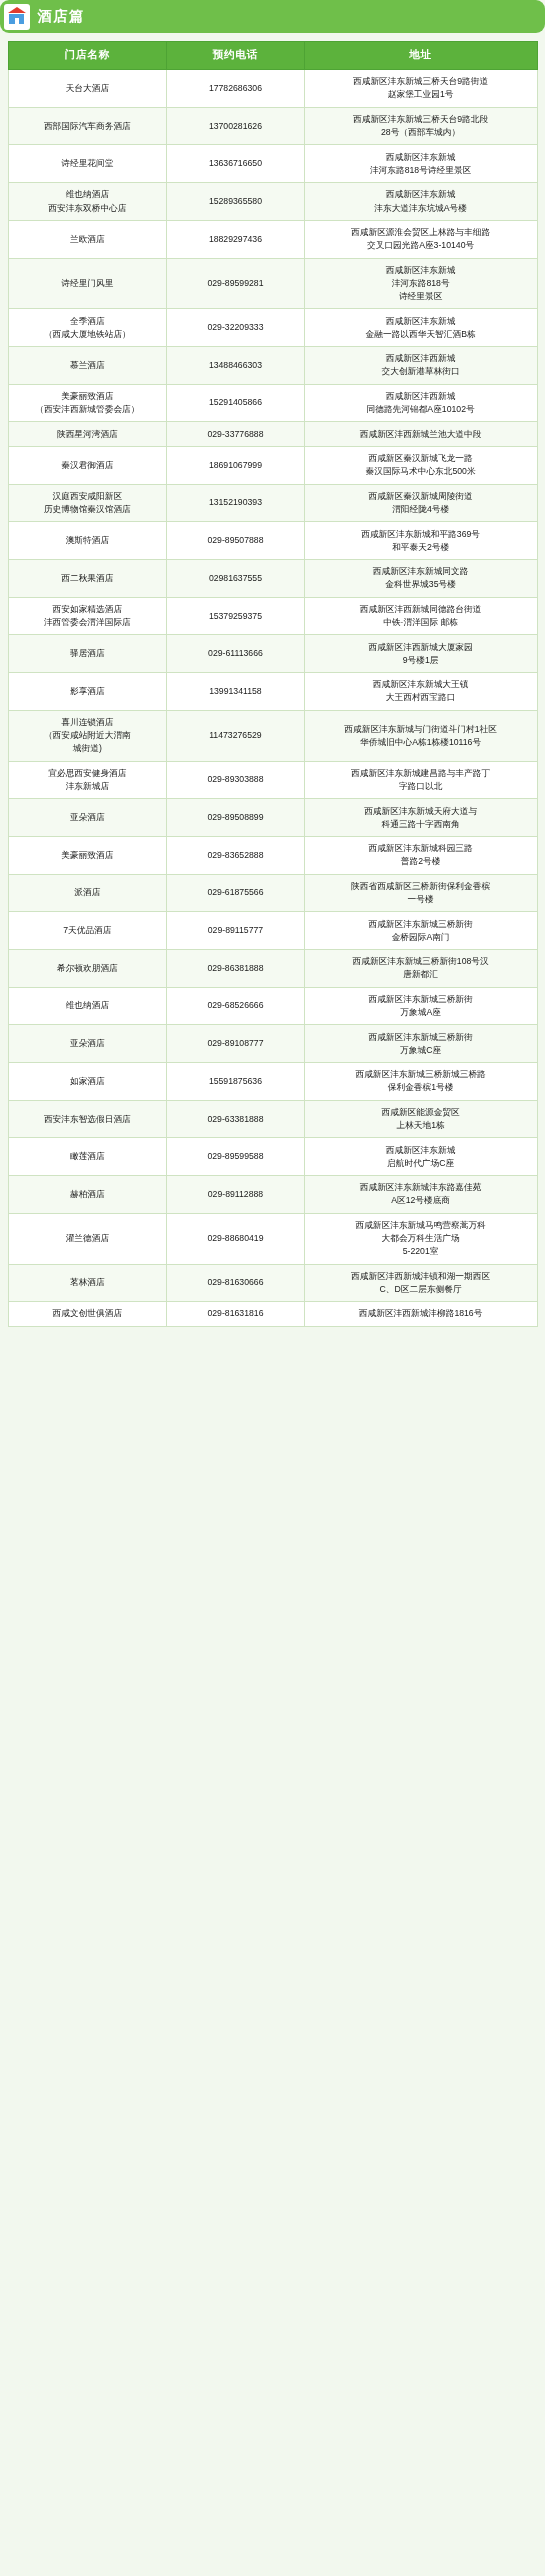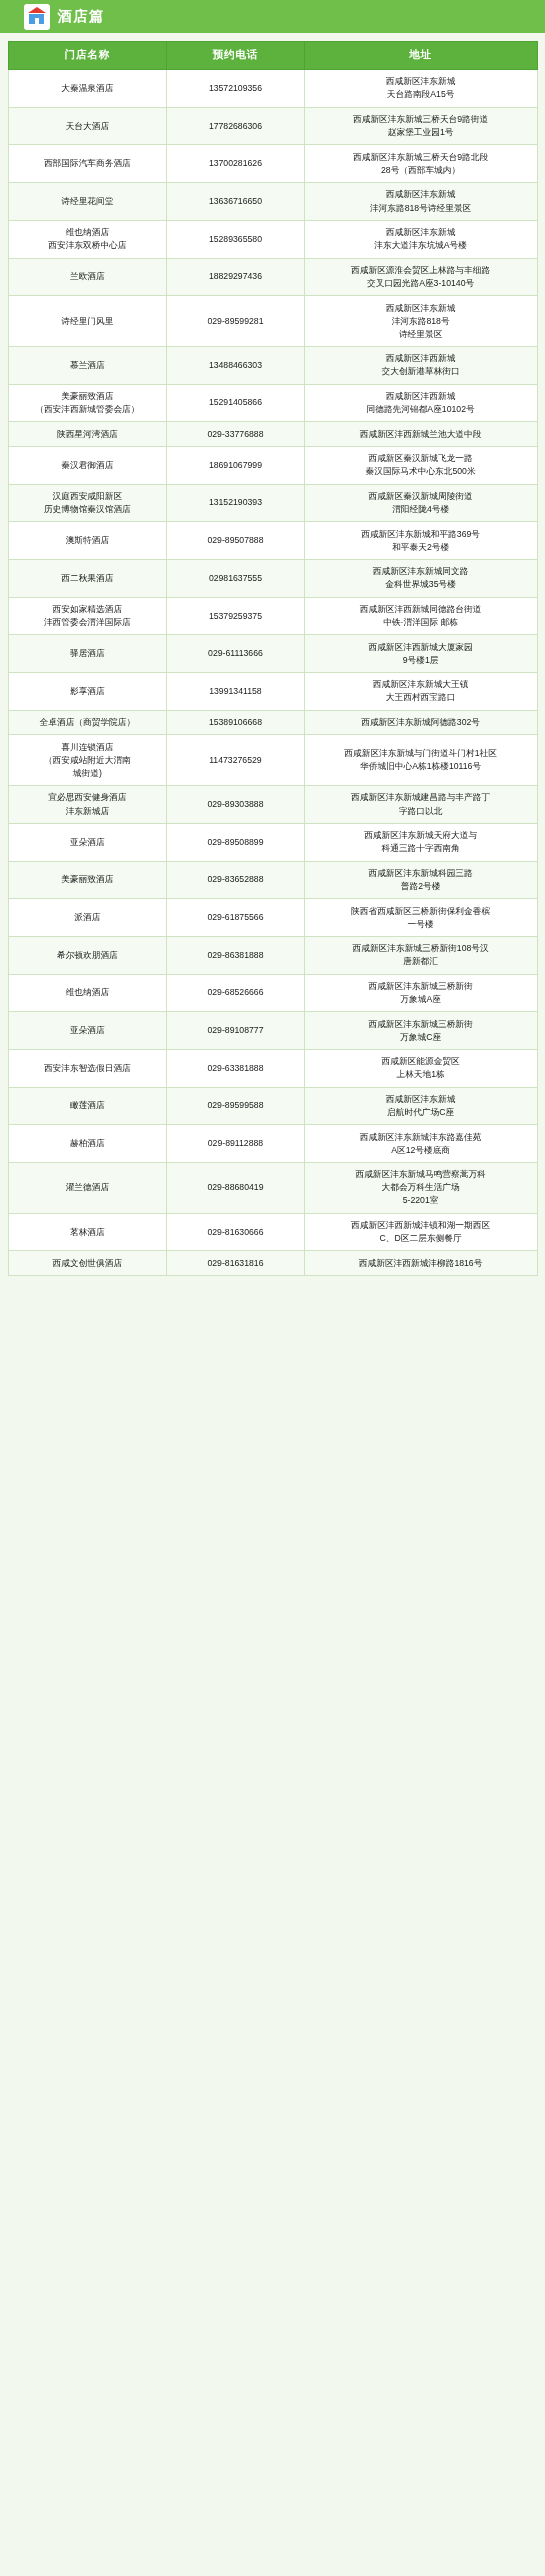--- a/index.html
+++ b/index.html
@@ -14,22 +14,23 @@
     min-height: 2576px;
     background: #f2f8ee;
     position: relative;
     padding: 0 0 10.6px 0;
   }
   .header {
     height: 33px;
     background: #6fbf4a;
     display: flex;
     align-items: center;
-    padding-left: 24px;
+    padding-left: 4px;
     position: relative;
+    border-radius: 9px;
   }
   .header .logo {
     width: 26px;
     height: 26px;
     background: #ffffff;
     border-radius: 3px;
     margin-right: 7.5px;
     position: relative;
     overflow: hidden;
     flex: none;
@@ -120,30 +121,20 @@
       <thead>
         <tr>
           <th>门店名称</th>
           <th>预约电话</th>
           <th>地址</th>
         </tr>
       </thead>
       <tbody id="tbody">
           <tr>
             <td>
-              <span class="cell-line">大秦温泉酒店</span>
-            </td>
-            <td>13572109356</td>
-            <td>
-              <span class="cell-line">西咸新区沣东新城</span>
-              <span class="cell-line">天台路南段A15号</span>
-            </td>
-          </tr>
-          <tr>
-            <td>
               <span class="cell-line">天台大酒店</span>
             </td>
             <td>17782686306</td>
             <td>
               <span class="cell-line">西咸新区沣东新城三桥天台9路街道</span>
               <span class="cell-line">赵家堡工业园1号</span>
             </td>
           </tr>
           <tr>
             <td>
@@ -192,20 +183,31 @@
             </td>
             <td>029-89599281</td>
             <td>
               <span class="cell-line">西咸新区沣东新城</span>
               <span class="cell-line">沣河东路818号</span>
               <span class="cell-line">诗经里景区</span>
             </td>
           </tr>
           <tr>
             <td>
+              <span class="cell-line">全季酒店</span>
+              <span class="cell-line">（西咸大厦地铁站店）</span>
+            </td>
+            <td>029-32209333</td>
+            <td>
+              <span class="cell-line">西咸新区沣东新城</span>
+              <span class="cell-line">金融一路以西华天智汇酒B栋</span>
+            </td>
+          </tr>
+          <tr>
+            <td>
               <span class="cell-line">慕兰酒店</span>
             </td>
             <td>13488466303</td>
             <td>
               <span class="cell-line">西咸新区沣西新城</span>
               <span class="cell-line">交大创新港草林街口</span>
             </td>
           </tr>
           <tr>
             <td>
@@ -290,29 +292,20 @@
             </td>
           </tr>
           <tr>
             <td>
               <span class="cell-line">影享酒店</span>
             </td>
             <td>13991341158</td>
             <td>
               <span class="cell-line">西咸新区沣东新城大王镇</span>
               <span class="cell-line">大王西村西宝路口</span>
-            </td>
-          </tr>
-          <tr>
-            <td>
-              <span class="cell-line">全卓酒店（商贸学院店）</span>
-            </td>
-            <td>15389106668</td>
-            <td>
-              <span class="cell-line">西咸新区沣东新城阿德路302号</span>
             </td>
           </tr>
           <tr>
             <td>
               <span class="cell-line">喜川连锁酒店</span>
               <span class="cell-line">（西安咸站附近大渭南</span>
               <span class="cell-line">城街道)</span>
             </td>
             <td>11473276529</td>
             <td>
@@ -356,20 +349,30 @@
               <span class="cell-line">派酒店</span>
             </td>
             <td>029-61875566</td>
             <td>
               <span class="cell-line">陕西省西咸新区三桥新街保利金香槟</span>
               <span class="cell-line">一号楼</span>
             </td>
           </tr>
           <tr>
             <td>
+              <span class="cell-line">7天优品酒店</span>
+            </td>
+            <td>029-89115777</td>
+            <td>
+              <span class="cell-line">西咸新区沣东新城三桥新街</span>
+              <span class="cell-line">金桥园际A南门</span>
+            </td>
+          </tr>
+          <tr>
+            <td>
               <span class="cell-line">希尔顿欢朋酒店</span>
             </td>
             <td>029-86381888</td>
             <td>
               <span class="cell-line">西咸新区沣东新城三桥新街108号汉</span>
               <span class="cell-line">唐新都汇</span>
             </td>
           </tr>
           <tr>
             <td>
@@ -382,20 +385,30 @@
             </td>
           </tr>
           <tr>
             <td>
               <span class="cell-line">亚朵酒店</span>
             </td>
             <td>029-89108777</td>
             <td>
               <span class="cell-line">西咸新区沣东新城三桥新街</span>
               <span class="cell-line">万象城C座</span>
+            </td>
+          </tr>
+          <tr>
+            <td>
+              <span class="cell-line">如家酒店</span>
+            </td>
+            <td>15591875636</td>
+            <td>
+              <span class="cell-line">西咸新区沣东新城三桥新城三桥路</span>
+              <span class="cell-line">保利金香槟1号楼</span>
             </td>
           </tr>
           <tr>
             <td>
               <span class="cell-line">西安沣东智选假日酒店</span>
             </td>
             <td>029-63381888</td>
             <td>
               <span class="cell-line">西咸新区能源金贸区</span>
               <span class="cell-line">上林天地1栋</span>

